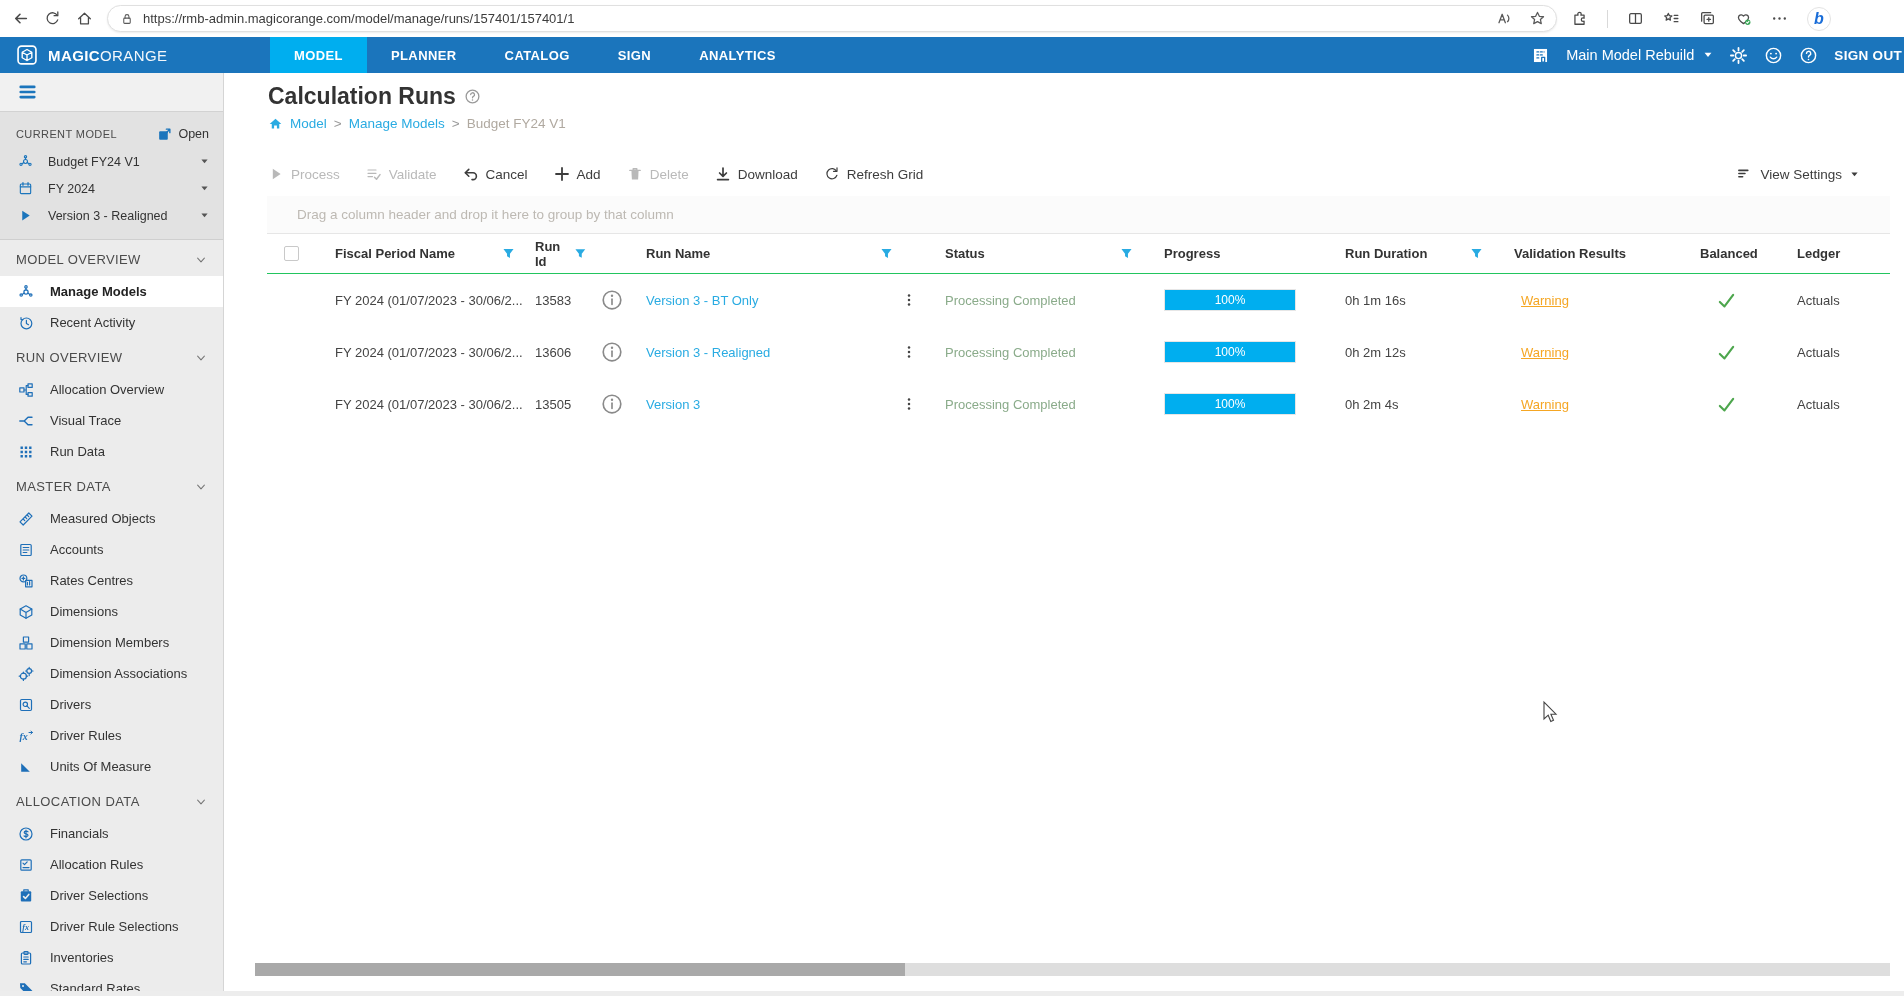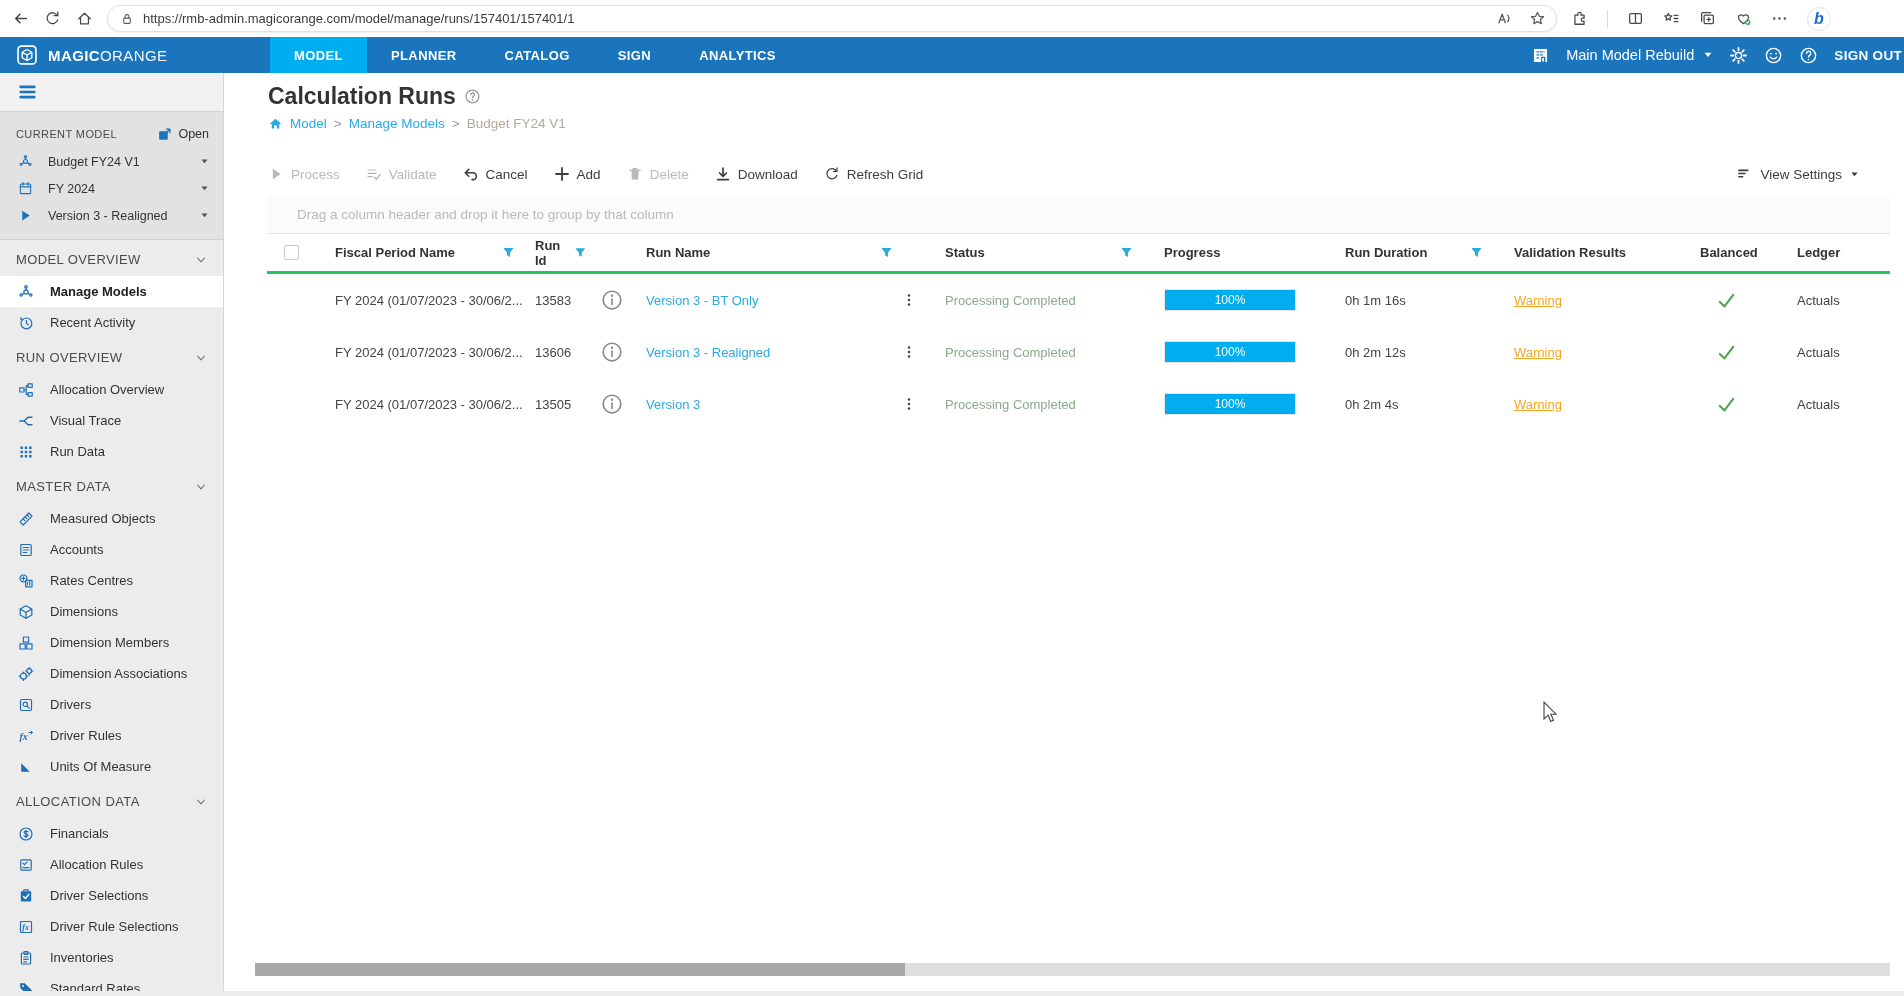--- a/index.html
+++ b/index.html
@@ -81,38 +81,38 @@
   .tb-btn.disabled { color:#b9b9b9; cursor:default; }
   .tb-btn .tic { width:16px; height:16px; display:inline-flex; }
   .tb-btn .tic svg { width:100%; height:100%; }
   .view-settings { margin-left:auto; display:flex; align-items:center; gap:8px; font-size:13.5px; color:#3d3d3d; cursor:pointer; }
   .view-settings .tic { width:15px; height:15px; display:inline-flex; }
   .view-settings .tic svg { width:100%; height:100%; }
 
   .grid { margin:14px 14px 0 30px; }
   .group-band { height:38px; display:flex; align-items:center; padding-left:30px; background:#fbfbfb; border-bottom:1px solid #e6e6e6; color:#bdb9b3; font-size:13.5px; }
   .gridrow { display:grid; grid-template-columns:56px 200px 72px 44px 262px 40px 200px 180px 170px 185px 100px 1fr; align-items:center; }
-  .ghead { height:40px; border-bottom:3px solid #22c55e; font-size:13px; font-weight:700; color:#333; }
+  .ghead { height:40px; border-bottom:1px solid #22c55e; font-size:13px; font-weight:700; color:#333; }
   .hcell { display:flex; align-items:center; height:100%; }
   .hcell .funnel { width:13px; height:13px; color:#29ABE2; margin-left:auto; margin-right:8px; display:inline-flex; cursor:pointer; }
   .hcell .funnel svg { width:100%; height:100%; }
   .grow { height:52px; font-size:13px; color:#444; }
   .cell { display:flex; align-items:center; height:100%; }
   .c1 { padding-left:17px; } .c2,.c3 { padding-left:12px; } .c5 { padding-left:7px; } .c7 { padding-left:4px; }
   .c8 { padding-left:23px; } .c9 { padding-left:24px; } .c10 { padding-left:23px; } .c11 { justify-content:center; } .c12 { padding-left:21px; }
   .checkbox { width:15px; height:15px; border:1.5px solid #c9c9c9; border-radius:2px; background:#fff; cursor:pointer; }
   .info-ic { width:22px; height:22px; color:#8a8a8a; display:inline-flex; margin-left:6px; cursor:pointer; }
   .info-ic svg { width:100%; height:100%; }
   .runname { color:#29ABE2; cursor:pointer; }
   .kebab-ic { width:16px; height:16px; color:#444; display:inline-flex; cursor:pointer; }
   .kebab-ic svg { width:100%; height:100%; }
   .status-txt { color:#8AAB8A; }
   .progress-track { width:132px; height:22px; background:#f4f4f4; border:1px solid #e6e6e6; display:flex; }
   .progress-fill { background:#00AEEF; color:#fff; font-size:12px; display:flex; align-items:center; justify-content:center; height:100%; }
-  .warning-link { color:#F5A623; text-decoration:underline; cursor:pointer; }
+  .warning-link { color:#F5A623; text-decoration:underline; cursor:pointer;margin-left:7px; }
   .check-ic { width:19px; height:19px; color:#4DA64D; display:inline-flex; }
   .check-ic svg { width:100%; height:100%; }
 
   .hscroll-track { position:absolute; left:30px; right:14px; top:890px; height:13px; background:#dedede; }
   .hscroll-thumb { position:absolute; left:0; top:0; width:650px; height:13px; background:#a9a9a9; cursor:pointer; }
   .bottom-strip { position:absolute; left:0; bottom:0; width:1904px; height:5px; background:#ededed; }
   .cursor { position:absolute; left:1540px; top:700px; width:18px; height:24px; z-index:50; pointer-events:none; }
 </style>
 </head>
 <body>

